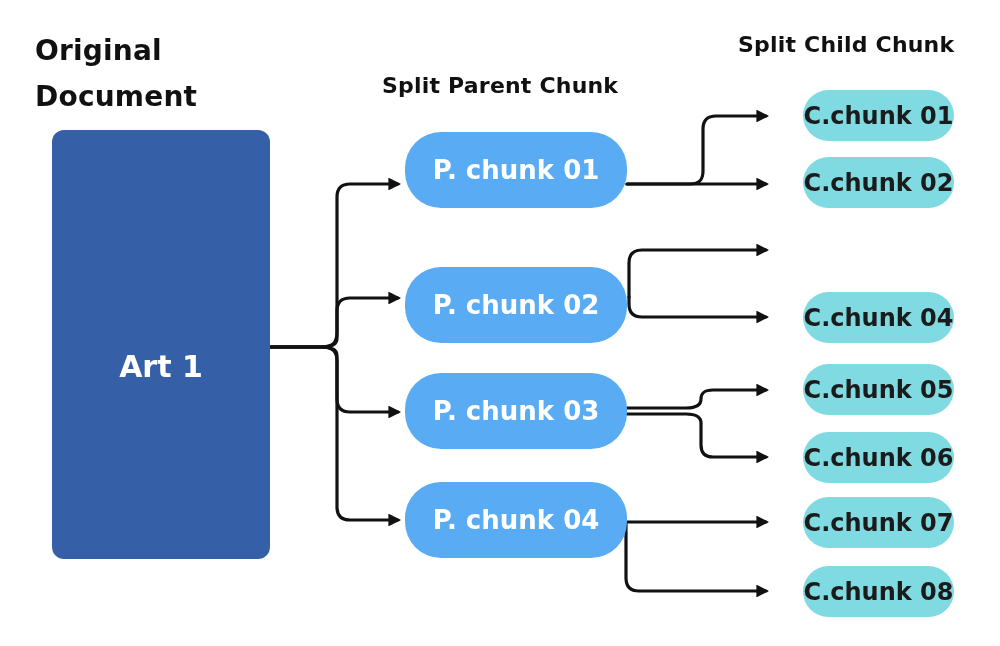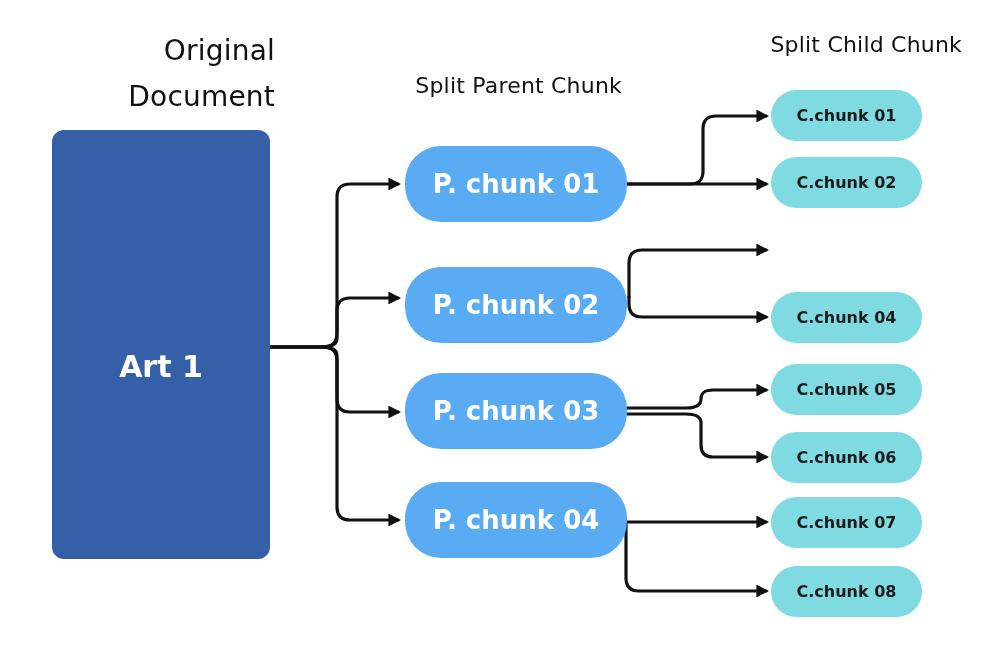--- a/index.html
+++ b/index.html
@@ -2,44 +2,44 @@
 <html style="--document-fill: #3560A7; --parent-fill: #59ABF3; --child-fill: #7FDBE1; --parent-text: #FFFFFF; --child-text: #1B1B1B; --heading-text: #111111; --connector: #111111;"><head>
 <meta charset="utf-8">
 <style>
   html,body { margin:0; padding:0; background:#ffffff; }
   .canvas {
     position:relative; width:1000px; height:646px; background:#ffffff;
     font-family:"DejaVu Sans","Liberation Sans",sans-serif; overflow:hidden;
   }
   .connectors { position:absolute; left:0; top:0; width:1000px; height:646px; }
   .title {
-    position:absolute; font-weight:400; color:var(--heading-text,#111);
-    text-align:right; letter-spacing:0.2px;
+    position:absolute; font-weight:700; color:var(--heading-text,#111);
+    text-align:left; letter-spacing:0.2px;
   }
   .doc-title   { left:35px;  top:28px; width:240px; font-size:28px; line-height:46px; }
   .parent-title{ left:382px; top:73px; width:240px; font-size:22px; }
   .child-title { left:738px; top:32px; width:224px; font-size:22px; }
   .doc-node {
     position:absolute; left:52px; top:130px; width:218px; height:429px;
     background:var(--document-fill,#3560A7); border-radius:12px;
     display:flex; align-items:center; justify-content:center;
     box-sizing:border-box; padding-top:44px;
     color:#ffffff; font-weight:800; font-size:30px;
   }
   .parent-node {
     position:absolute; left:405px; width:222px; height:76px;
     background:var(--parent-fill,#59ABF3); border-radius:36px;
     display:flex; align-items:center; justify-content:center;
     color:var(--parent-text,#ffffff); font-weight:800; font-size:26px;
   }
   .child-node {
-    position:absolute; left:771px; width:151px; height:51px;
+    position:absolute; left:803px; width:151px; height:51px;
     background:var(--child-fill,#7FDBE1); border-radius:26px;
     display:flex; align-items:center; justify-content:center;
-    color:var(--child-text,#1b1b1b); font-weight:800; font-size:16px;
+    color:var(--child-text,#1b1b1b); font-weight:800; font-size:24px;
   }
   .connectors path { stroke:var(--connector,#111111); stroke-width:3.2; fill:none;
     stroke-linecap:round; stroke-linejoin:round; }
   .connectors .arrowhead { fill:var(--connector,#111111); stroke:none; }
 </style>
 </head>
 <body>
 
 <div class="canvas">
 
@@ -69,21 +69,21 @@
   </svg>
 
   <div class="title doc-title">Original Document</div>
   <div class="title child-title">Split Child Chunk</div>
   <div class="title parent-title">Split Parent Chunk</div>
 
   <div class="doc-node">
     <span>Art 1</span>
   </div>
 
-  <div class="parent-node" style="top:146px">P. chunk 01</div>
+  <div class="parent-node" style="top:132px">P. chunk 01</div>
   <div class="parent-node" style="top:267px">P. chunk 02</div>
   <div class="parent-node" style="top:373px">P. chunk 03</div>
   <div class="parent-node" style="top:482px">P. chunk 04</div>
 
   <div class="child-node" style="top:90px">C.chunk 01</div>
   <div class="child-node" style="top:157px">C.chunk 02</div>
   <div class="child-node" style="top:292px">C.chunk 04</div>
   <div class="child-node" style="top:364px">C.chunk 05</div>
   <div class="child-node" style="top:432px">C.chunk 06</div>
   <div class="child-node" style="top:497px">C.chunk 07</div>

